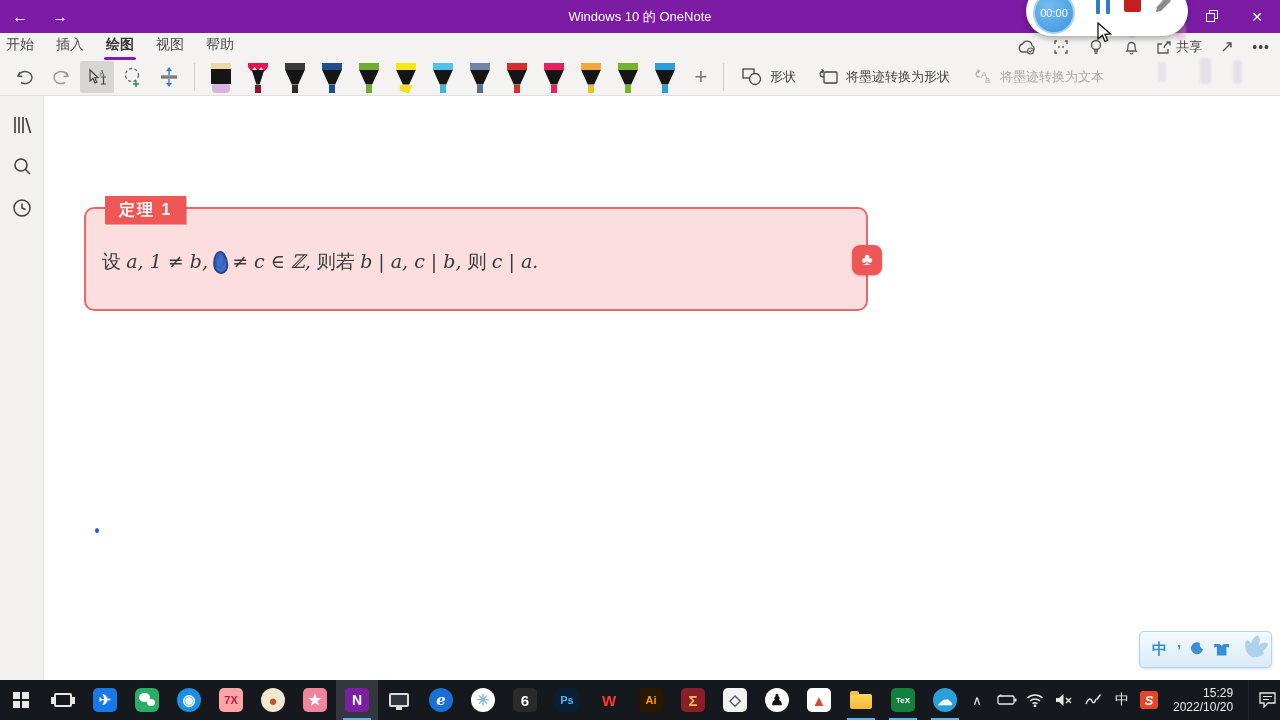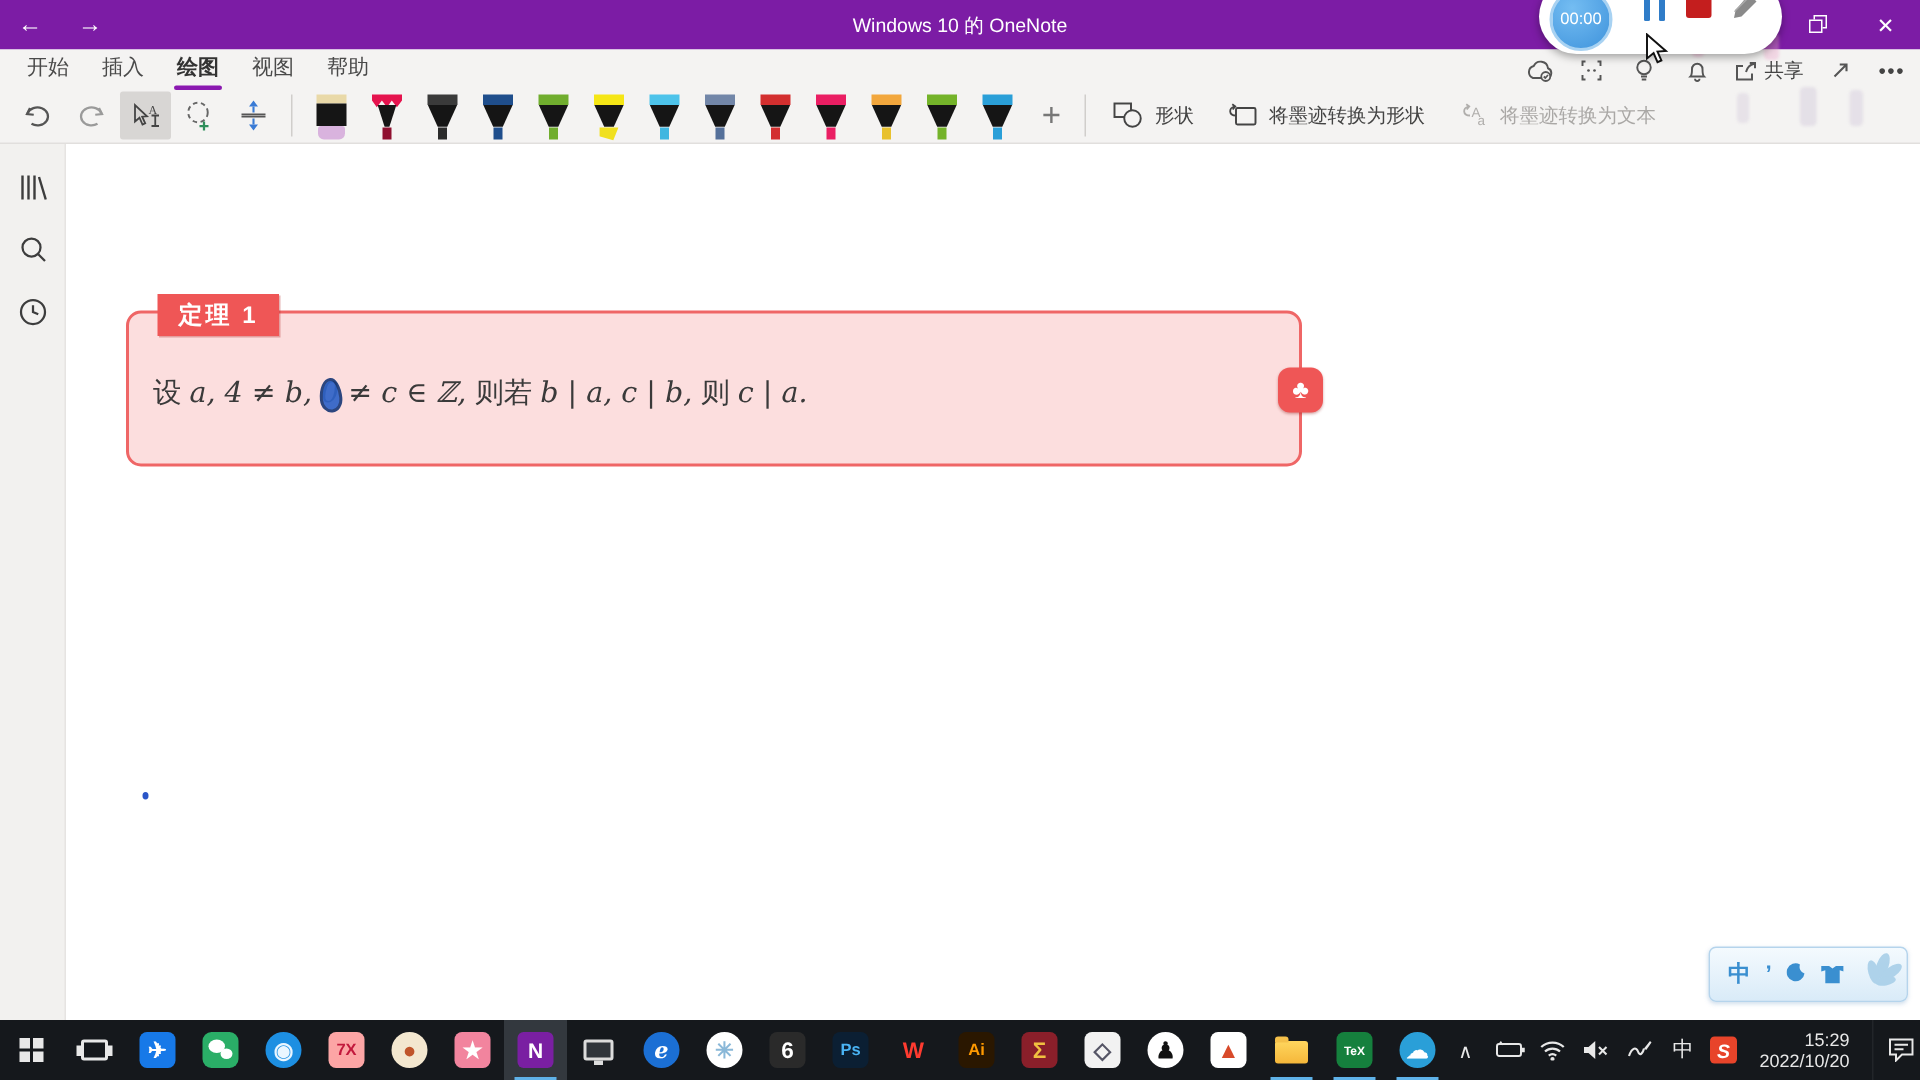--- a/index.html
+++ b/index.html
@@ -15,21 +15,21 @@
   .win-btn { width:46px; height:33px; display:flex; align-items:center; justify-content:center; color:#fff; }
   .restore-glyph { position:relative; width:11px; height:11px; }
   .restore-glyph .r1 { position:absolute; left:0; top:2px; width:9px; height:9px; border:1px solid #fff; background:var(--c-titlebar); }
   .restore-glyph .r2 { position:absolute; left:3px; top:-1px; width:9px; height:9px; border:1px solid #fff; }
   .close-glyph { font-size:14px; }
 
   
   .ribbon { position:absolute; left:0; top:33px; width:1280px; height:63px; background:#f4f3f2; border-bottom:1px solid #e1dfdd; }
   .menu-row { position:absolute; left:0; top:0; width:1280px; height:25px; display:flex; align-items:center; }
   .menu-item { font-size:14px; color:#4a4a4a; margin-left:18px; position:relative; padding:2px 2px 4px; cursor:default; }
-  .menu-item:first-child { margin-left:16px; }
+  .menu-item:first-child { margin-left:4px; }
   .menu-item.active { color:#333; font-weight:bold; }
   .menu-item.active::after { content:""; position:absolute; left:0; right:0; bottom:-2px; height:3px; background:var(--c-accent); border-radius:2px; }
   .ribbon-right { position:absolute; right:10px; top:2px; height:24px; display:flex; align-items:center; gap:15px; color:#555; }
   .rr-icon { width:20px; height:20px; display:flex; align-items:center; justify-content:center; }
   .share-group { display:flex; align-items:center; gap:4px; font-size:13px; color:#444; }
   .ellipsis { font-size:14px; letter-spacing:1px; color:#444; }
 
   .tool-row { position:absolute; left:0; top:25px; width:1280px; height:38px; display:flex; align-items:center; }
   .tool-btn { width:34px; height:32px; display:flex; align-items:center; justify-content:center; margin-left:2px; border-radius:2px; }
   .tool-btn:first-child { margin-left:8px; }
@@ -340,21 +340,21 @@
       <span class="rail-icon" style="top:101px;">
         <svg width="22" height="22" viewBox="0 0 22 22">
             <circle cx="11" cy="11" r="8" fill="none" stroke="#3d3d3d" stroke-width="1.5"></circle>
             <path d="M11 6.5 V11 L14.5 12.5" fill="none" stroke="#3d3d3d" stroke-width="1.5"></path>
           </svg>
       </span>
     </div>
 
     <div class="theorem-box">
       <div class="theorem-tag">定理 1</div>
-      <div class="theorem-text"><span class="cjk">设 </span><span class="math">a, 4 ≠ b, </span><span class="math-inked">0</span><span class="math"> ≠ c ∈ ℤ, </span><span class="cjk">则若 </span><span class="math">b | a, c | b, </span><span class="cjk">则 </span><span class="math">c | a.</span></div>
+      <div class="theorem-text"><span class="cjk">设 </span><span class="math">a, 1 ≠ b, </span><span class="math-inked">0</span><span class="math"> ≠ c ∈ ℤ, </span><span class="cjk">则若 </span><span class="math">b | a, c | b, </span><span class="cjk">则 </span><span class="math">c | a.</span></div>
       <div class="club-btn">
           <span>♣</span>
         </div>
     </div>
 
     <span class="ink-dot"></span>
 
     <div class="ime-bar">
       <span class="ime-item">中</span>
       <span class="ime-item">’</span>

